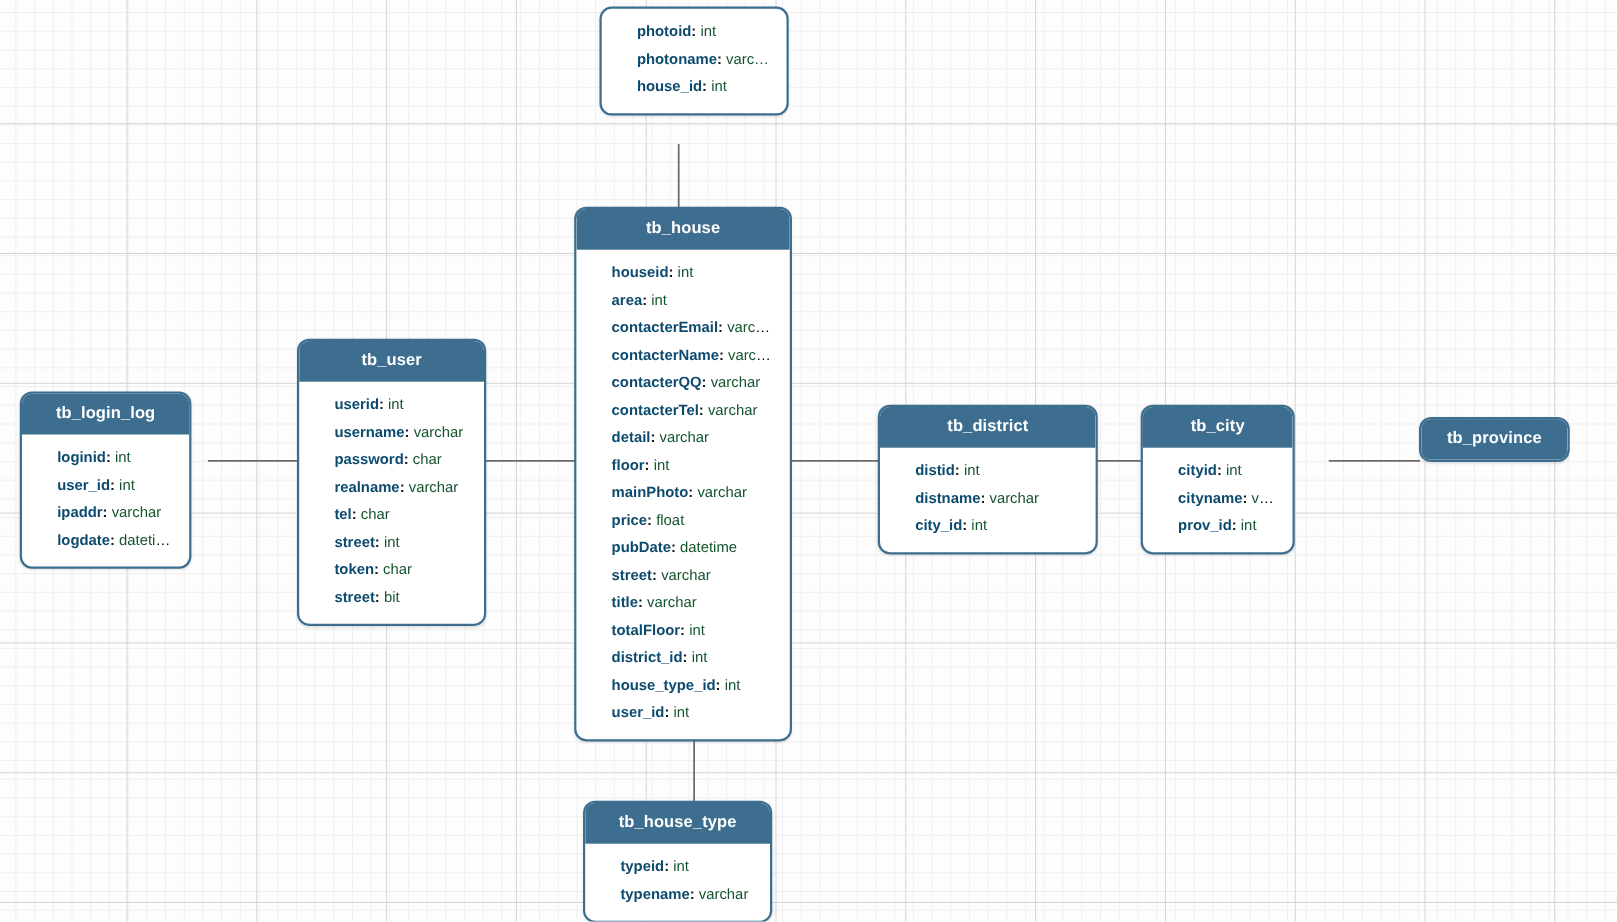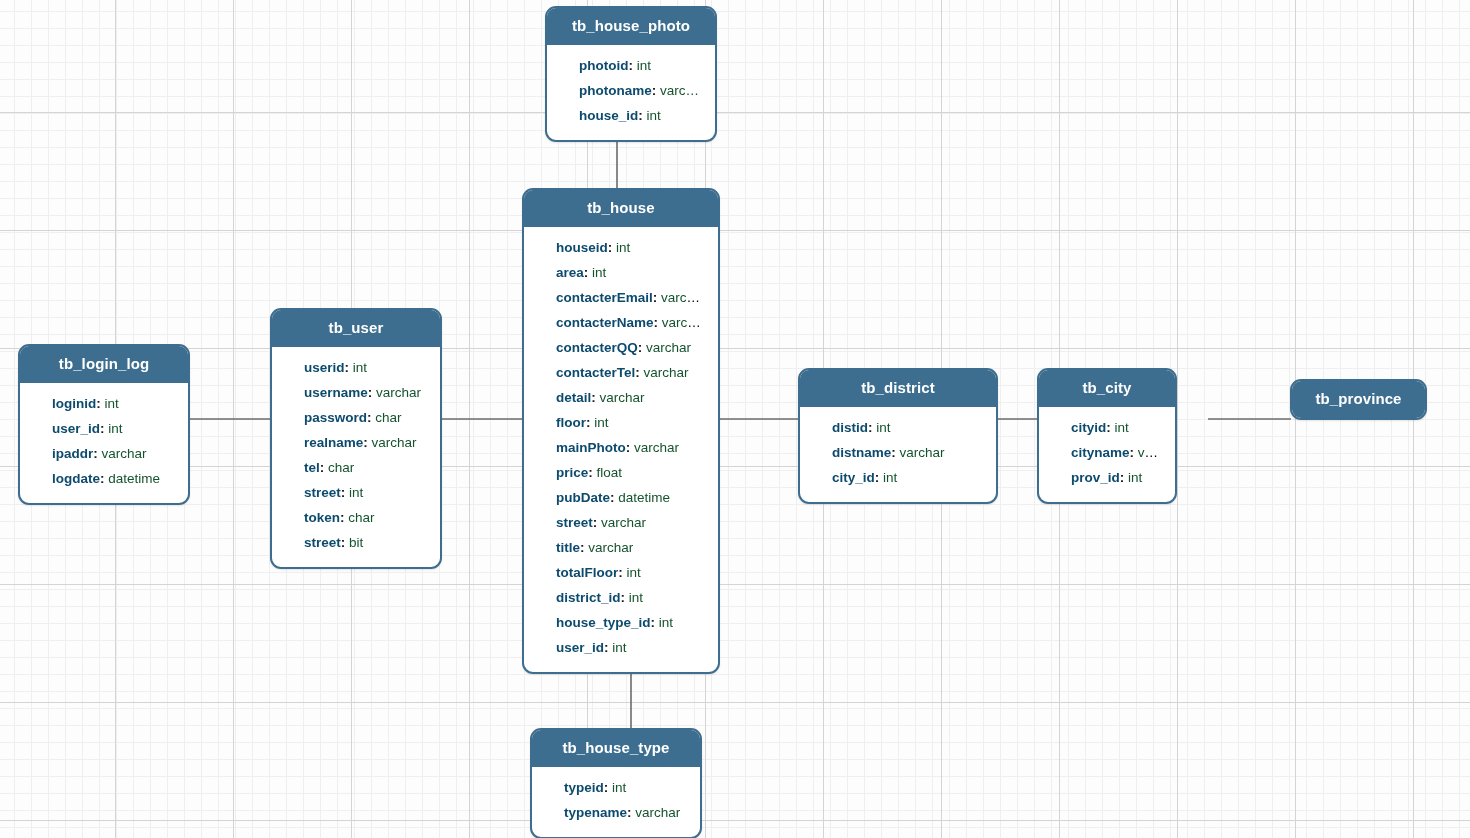--- a/index.html
+++ b/index.html
@@ -105,21 +105,20 @@
       <line x1="617" y1="131" x2="617" y2="190" stroke="#6b6b6b" stroke-width="1.6"></line>
       <line x1="631" y1="664" x2="631" y2="730" stroke="#6b6b6b" stroke-width="1.6"></line>
       <line x1="189" y1="419" x2="271" y2="419" stroke="#6b6b6b" stroke-width="1.6"></line>
       <line x1="441" y1="419" x2="523" y2="419" stroke="#6b6b6b" stroke-width="1.6"></line>
       <line x1="719" y1="419" x2="799" y2="419" stroke="#6b6b6b" stroke-width="1.6"></line>
       <line x1="969" y1="419" x2="1038" y2="419" stroke="#6b6b6b" stroke-width="1.6"></line>
       <line x1="1208" y1="419" x2="1291" y2="419" stroke="#6b6b6b" stroke-width="1.6"></line>
     </svg>
   <div id="tables-layer">
       <div class="table-box" style="left: 545px; top: 6px; width: 172px;">
-        <div class="table-header">tb_house_photo</div>
         <div class="table-body">
           <div class="field-row"><span class="field-name">photoid</span><span class="field-colon">: </span><span class="field-type">int</span></div>
           <div class="field-row"><span class="field-name">photoname</span><span class="field-colon">: </span><span class="field-type">varc…</span></div>
           <div class="field-row"><span class="field-name">house_id</span><span class="field-colon">: </span><span class="field-type">int</span></div>
         </div>
       </div>
       <div class="table-box" style="left: 522px; top: 188px; width: 198px;">
         <div class="table-header">tb_house</div>
         <div class="table-body">
           <div class="field-row"><span class="field-name">houseid</span><span class="field-colon">: </span><span class="field-type">int</span></div>
@@ -147,21 +146,21 @@
           <div class="field-row"><span class="field-name">userid</span><span class="field-colon">: </span><span class="field-type">int</span></div>
           <div class="field-row"><span class="field-name">username</span><span class="field-colon">: </span><span class="field-type">varchar</span></div>
           <div class="field-row"><span class="field-name">password</span><span class="field-colon">: </span><span class="field-type">char</span></div>
           <div class="field-row"><span class="field-name">realname</span><span class="field-colon">: </span><span class="field-type">varchar</span></div>
           <div class="field-row"><span class="field-name">tel</span><span class="field-colon">: </span><span class="field-type">char</span></div>
           <div class="field-row"><span class="field-name">street</span><span class="field-colon">: </span><span class="field-type">int</span></div>
           <div class="field-row"><span class="field-name">token</span><span class="field-colon">: </span><span class="field-type">char</span></div>
           <div class="field-row"><span class="field-name">street</span><span class="field-colon">: </span><span class="field-type">bit</span></div>
         </div>
       </div>
-      <div class="table-box" style="left: 18px; top: 344px; width: 172px;">
+      <div class="table-box" style="left: 18px; top: 356px; width: 156px;">
         <div class="table-header">tb_login_log</div>
         <div class="table-body">
           <div class="field-row"><span class="field-name">loginid</span><span class="field-colon">: </span><span class="field-type">int</span></div>
           <div class="field-row"><span class="field-name">user_id</span><span class="field-colon">: </span><span class="field-type">int</span></div>
           <div class="field-row"><span class="field-name">ipaddr</span><span class="field-colon">: </span><span class="field-type">varchar</span></div>
           <div class="field-row"><span class="field-name">logdate</span><span class="field-colon">: </span><span class="field-type">datetime</span></div>
         </div>
       </div>
       <div class="table-box" style="left: 798px; top: 368px; width: 200px;">
         <div class="table-header">tb_district</div>

